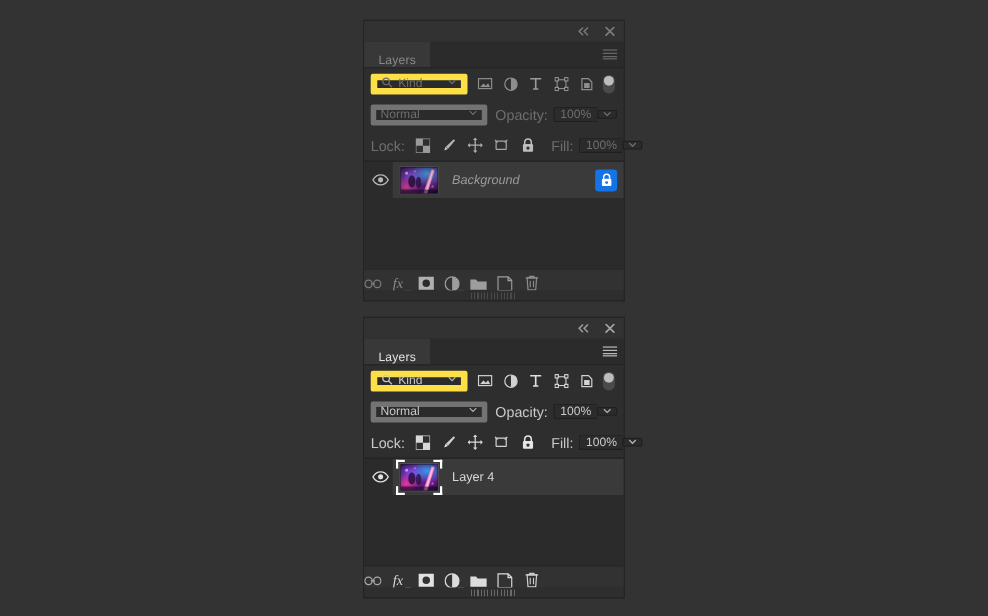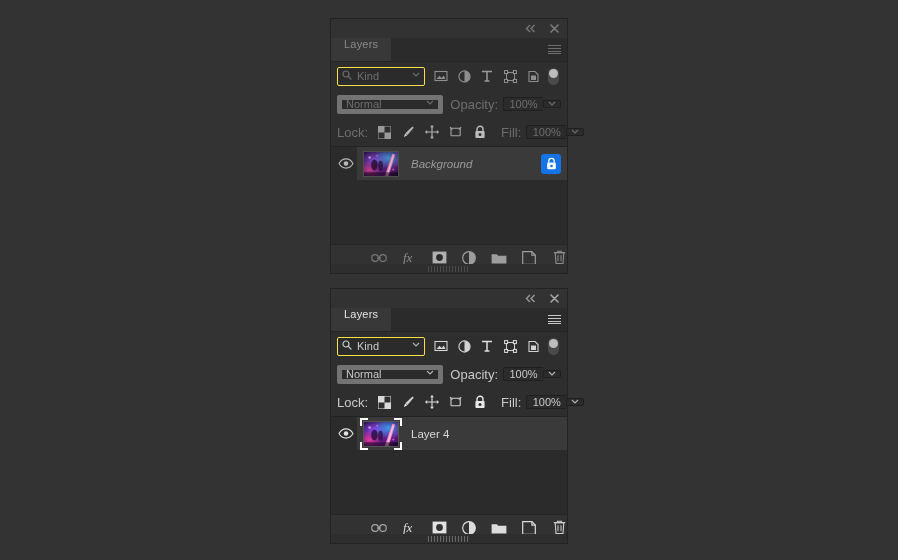--- a/index.html
+++ b/index.html
@@ -45,21 +45,21 @@
     background: #2b2b2b;
     display: flex;
     align-items: stretch;
     position: relative;
     flex: 0 0 auto;
     border-bottom: 1px solid #252525;
   }
   .tab {
     padding: 0 13px;
     display: flex;
-    align-items: flex-start;
+    align-items: flex-end;
     font-size: 11px;
     letter-spacing: .2px;
     background: #383838;
   }
   .hamburger {
     position: absolute;
     right: 6px; top: 0; bottom: 0;
     display: flex; align-items: center;
   }
   .hamburger i {
@@ -83,21 +83,21 @@
     padding: 0 6px;
   }
   .row.filter  { height: 28px; gap: 0; }
   .row.blend   { height: 28px; }
   .row.lock    { height: 28px; }
 
   
   .kind {
     width: 88px; height: 19px;
     background: #2b2b2b;
-    border: 1px solid #fde047;
+    border: 6px solid #fde047;
     border-radius: 2px;
     display: flex; align-items: center;
     padding: 0 4px;
     font-size: 11px;
     gap: 5px;
   }
   .kind .lbl { flex: 1; }
   .chev { width: 8px; height: 8px; flex: 0 0 auto; }
   .chev svg { display: block; }
 
@@ -227,22 +227,22 @@
   }
   .lockbadge svg { display: block; }
 
   
   .bottombar {
     height: 26px;
     background: #323232;
     border-top: 1px solid #252525;
     display: flex;
     align-items: center;
-    justify-content: flex-end;
-    gap: 14px;
+    justify-content: flex-start;
+    gap: 8px;
     flex: 0 0 auto;
   }
   .bbtn { width: 16px; height: 16px; display: flex; align-items: center; justify-content: center; position: relative; }
   .bbtn svg { display: block; }
   .bbtn .caret {
     position: absolute; right: -3px; bottom: -1px;
     width: 0; height: 0;
     border-left: 3px solid transparent;
     border-right: 3px solid transparent;
     border-top: 3px solid currentColor;

